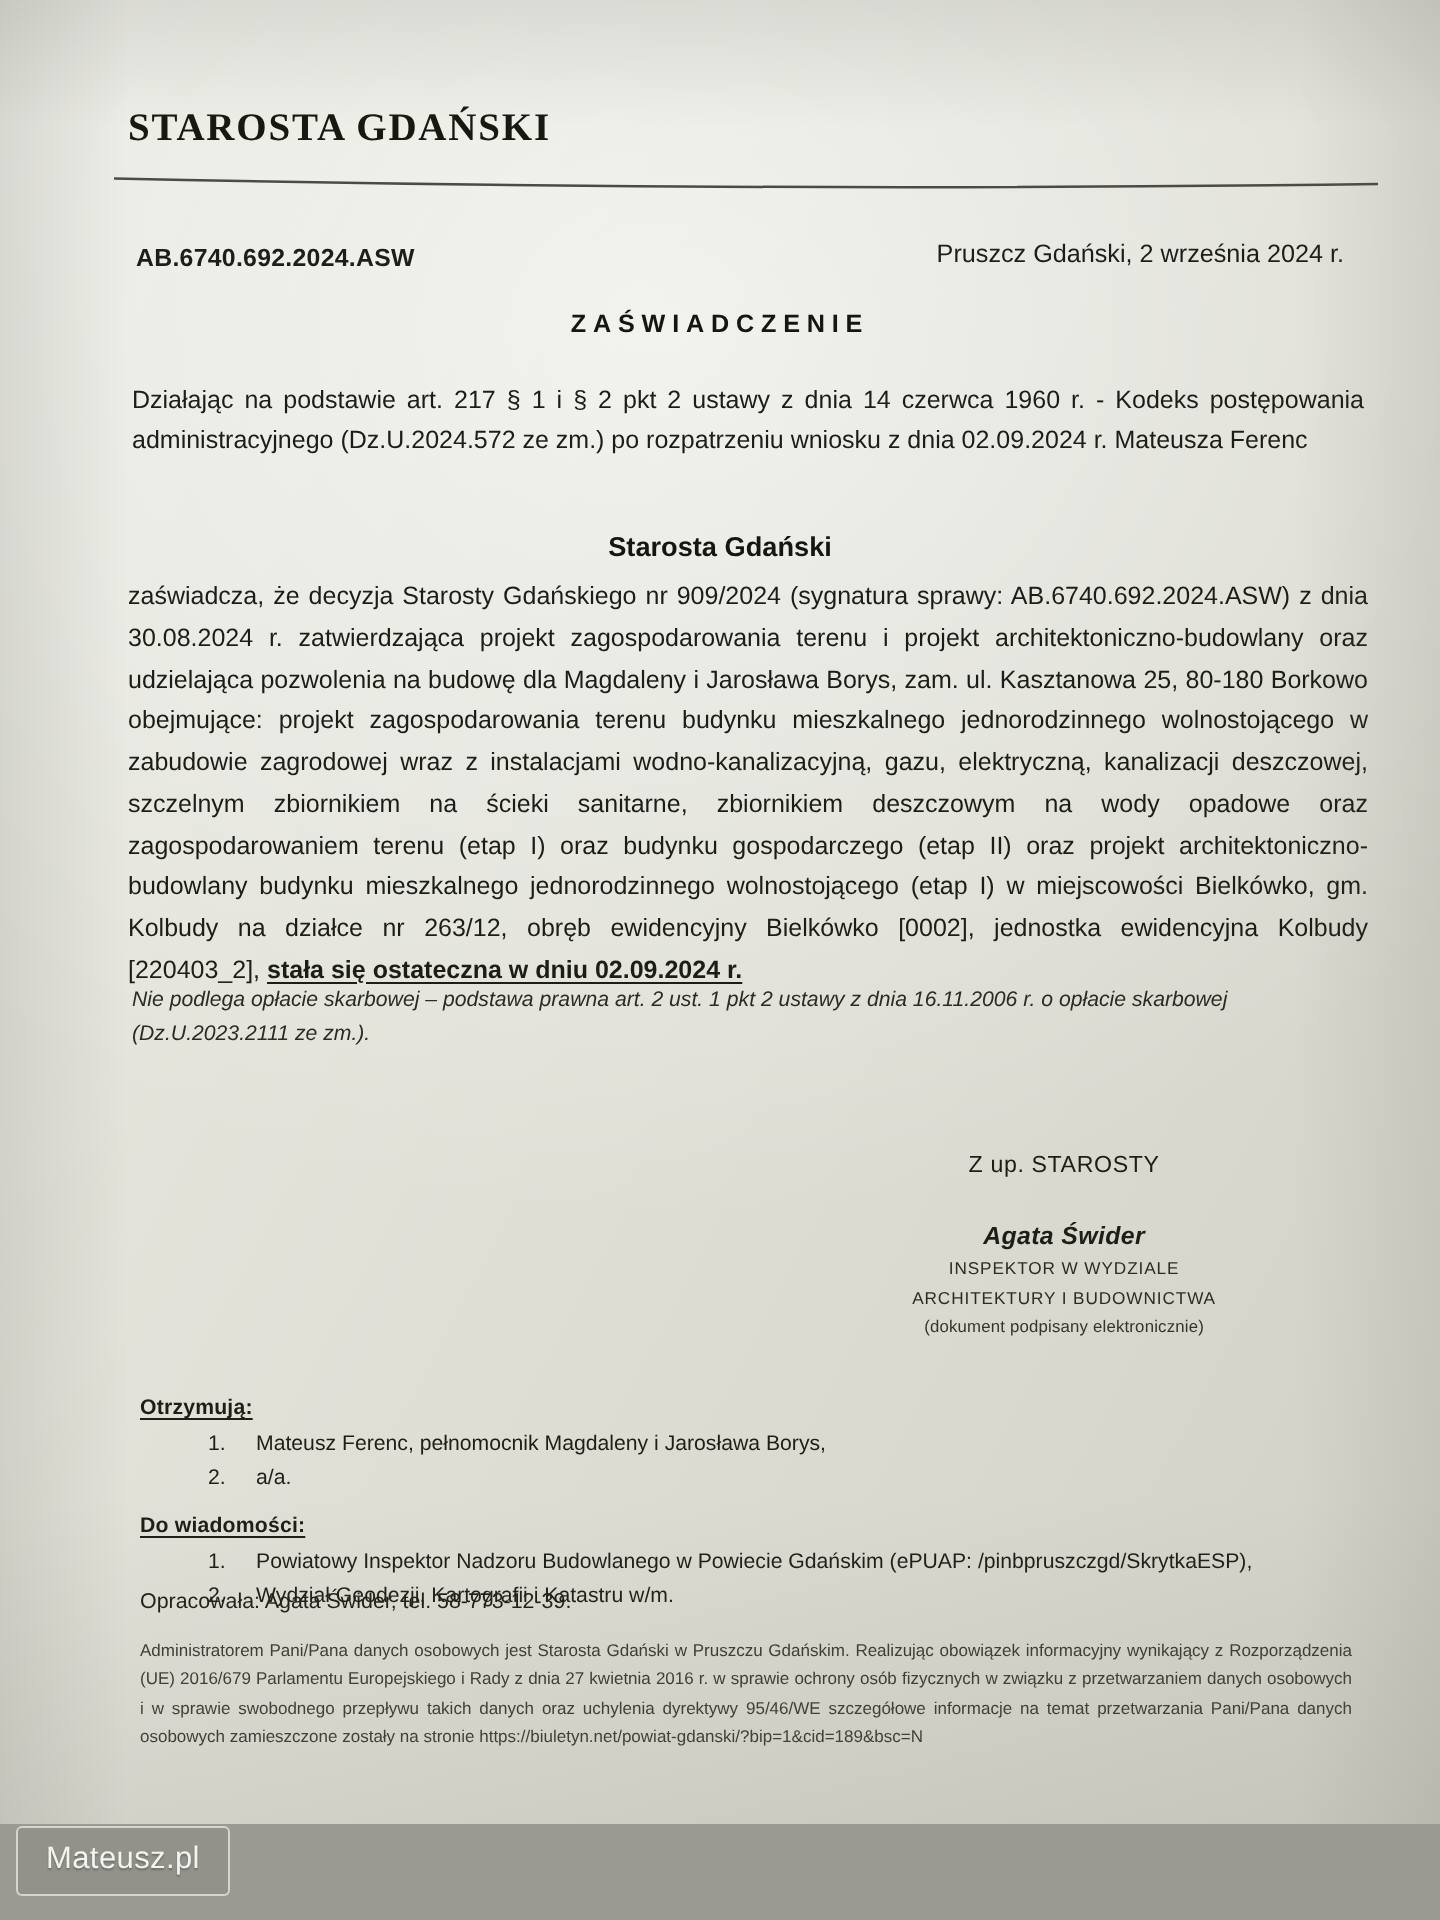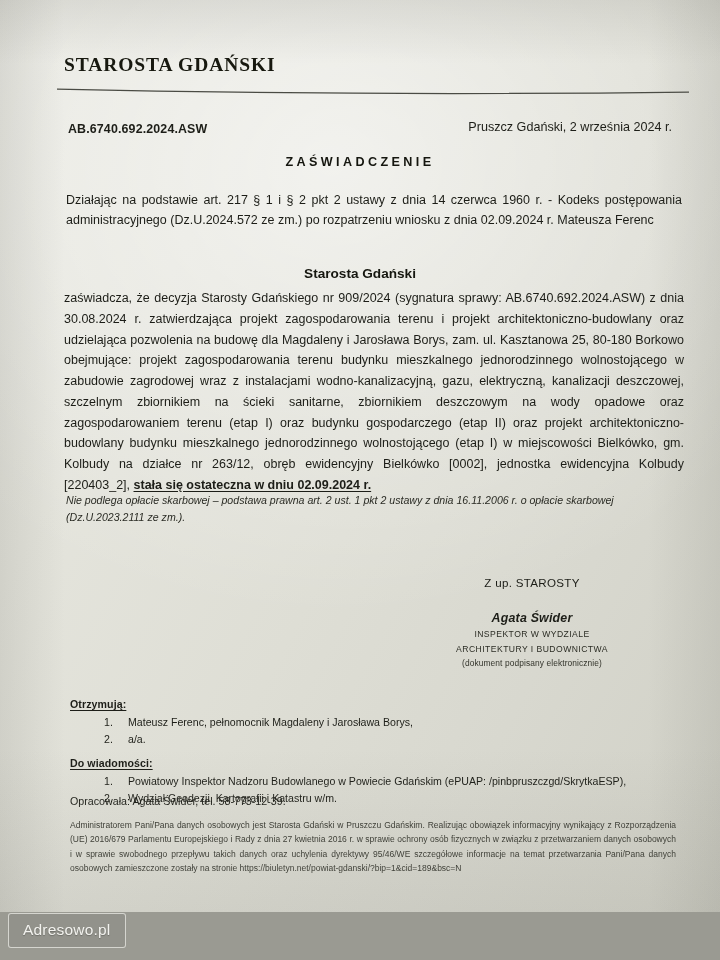--- a/index.html
+++ b/index.html
@@ -310,14 +310,14 @@
         </ul>
       </div>
 
       <div class="author-line">Opracowała: Agata Świder, tel. 58-773-12-39.</div>
 
       <div class="gdpr">Administratorem Pani/Pana danych osobowych jest Starosta Gdański w Pruszczu Gdańskim. Realizując obowiązek informacyjny wynikający z Rozporządzenia (UE) 2016/679 Parlamentu Europejskiego i Rady z dnia 27 kwietnia 2016 r. w sprawie ochrony osób fizycznych w związku z przetwarzaniem danych osobowych i w sprawie swobodnego przepływu takich danych oraz uchylenia dyrektywy 95/46/WE szczegółowe informacje na temat przetwarzania Pani/Pana danych osobowych zamieszczone zostały na stronie https://biuletyn.net/powiat-gdanski/?bip=1&amp;cid=189&amp;bsc=N</div>
 
     </div>
   </div>
 
-  <div class="watermark">Adresowo.pl</div>
+  <div class="watermark">Mateusz.pl</div>
 </div>
 
 </body></html>

